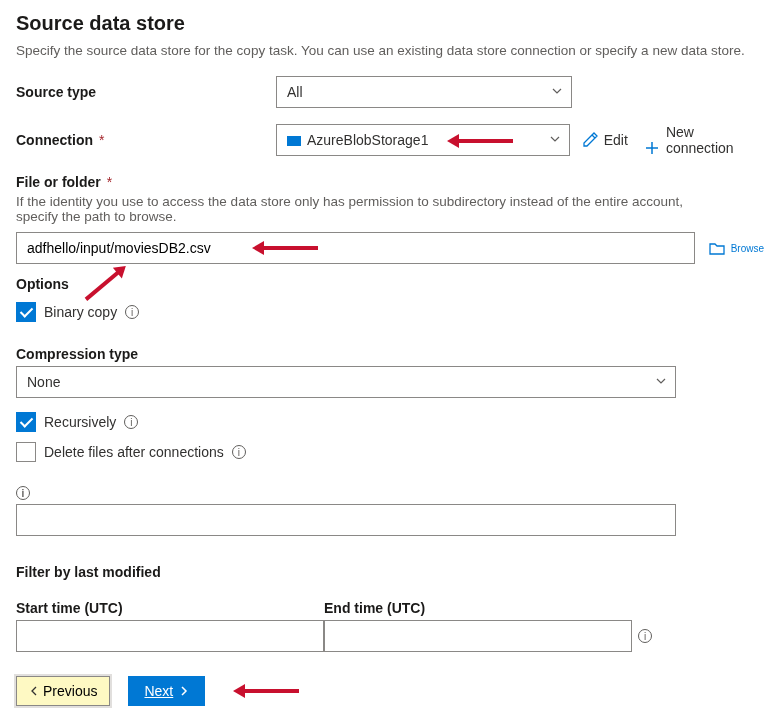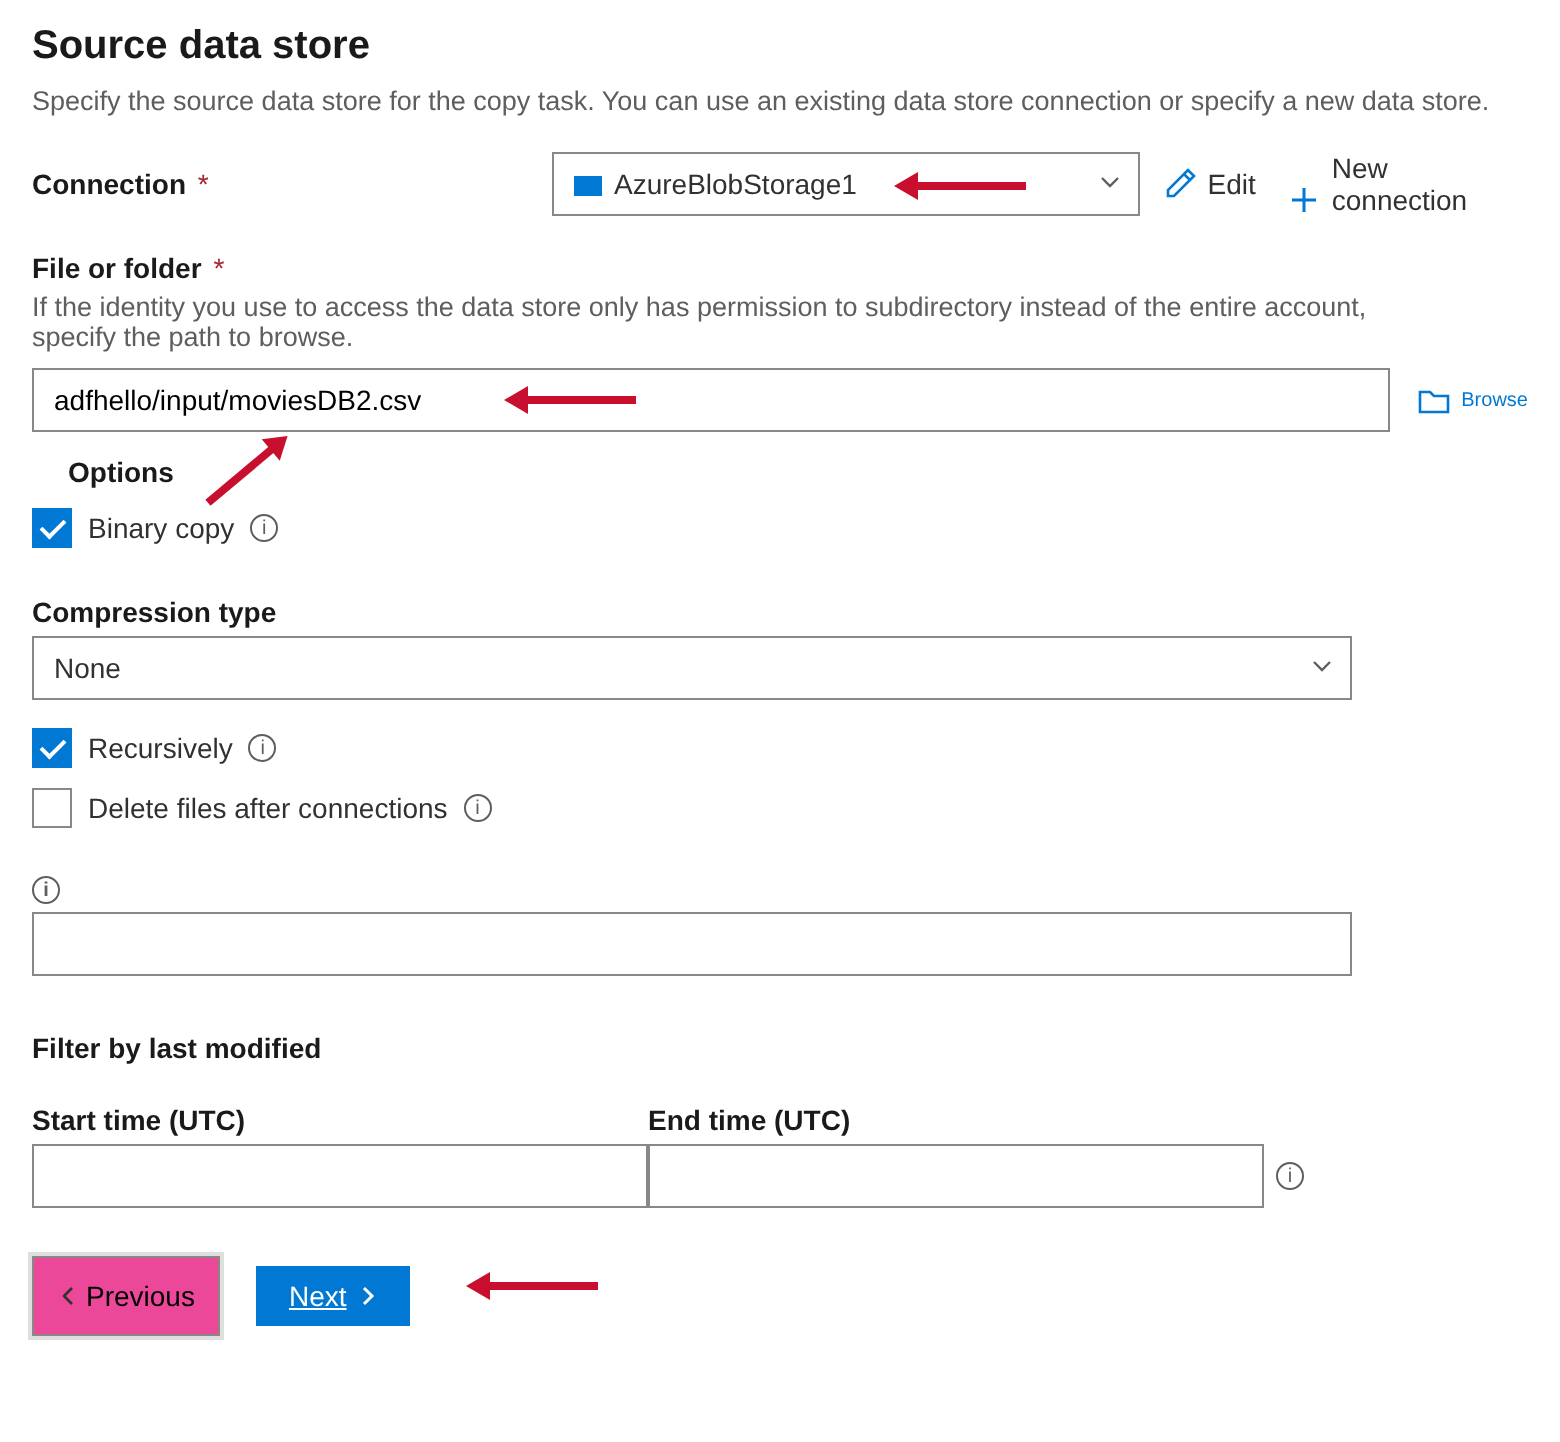--- a/index.html
+++ b/index.html
@@ -188,25 +188,25 @@
   .footer {
     display: flex;
     align-items: center;
     gap: 18px;
     margin-top: 24px;
   }
   .btn-prev {
     display: inline-flex;
     align-items: center;
     gap: 4px;
-    height: 40px;
+    height: 30px;
     padding: 0 12px;
     border: 1px solid #8a8886;
     box-shadow: 0 0 0 2px #e1dfdd;
-    background: #ec4899;
+    background: #fef9c3;
     font-size: 14px;
     cursor: pointer;
   }
   .btn-next {
     display: inline-flex;
     align-items: center;
     gap: 6px;
     height: 30px;
     padding: 0 16px;
     border: none;
@@ -220,20 +220,31 @@
   .gap10 { height: 10px; }
 </style>
 </head>
 <body>
 
 <div class="page">
   <h1>Source data store</h1>
   <p class="desc">Specify the source data store for the copy task. You can use an existing data store connection or specify a new data store.</p>
 
   
+  <div class="fieldrow">
+    <div class="label">Source type</div>
+    <div class="select">
+      <span>All</span>
+      <span class="chev">
+        <svg width="12" height="12" viewBox="0 0 12 12">
+            <path d="M2 4 L6 8 L10 4" fill="none" stroke="#605e5c" stroke-width="1.2"></path>
+          </svg>
+      </span>
+    </div>
+  </div>
 
   
   <div class="fieldrow" style="position:relative;">
     <div class="label">
       <span>Connection</span>
       <span class="req">*</span>
     </div>
     <div class="select" style="position:relative;">
       <span style="display:inline-flex;align-items:center;">
         <span class="azureblob-ico"></span>
@@ -282,21 +293,21 @@
     </div>
     <span class="browse">
       <svg width="16" height="14" viewBox="0 0 16 14">
         <path d="M1 3 L1 13 L15 13 L15 5 L8 5 L6 3 Z" fill="none" stroke="#0078d4" stroke-width="1.3"></path>
       </svg>
       <span>Browse</span>
     </span>
   </div>
 
   
-  <div style="position:relative;margin-left:18px;">
+  <div style="position:relative;">
     <div class="section-label">Options</div>
     <svg class="arrow-svg" style="left:62px; top:-2px; transform:rotate(140deg);" width="55" height="18" viewBox="0 0 55 18">
       <line x1="53" y1="9" x2="10" y2="9" stroke="#c8102e" stroke-width="4"></line>
       <polygon points="12,2 12,16 1,9" fill="#c8102e"></polygon>
     </svg>
   </div>
   <div class="checkbox-row">
     <span class="cbox checked"></span>
     <span class="cbox-label">Binary copy</span>
     <span class="info-ico">i</span>

